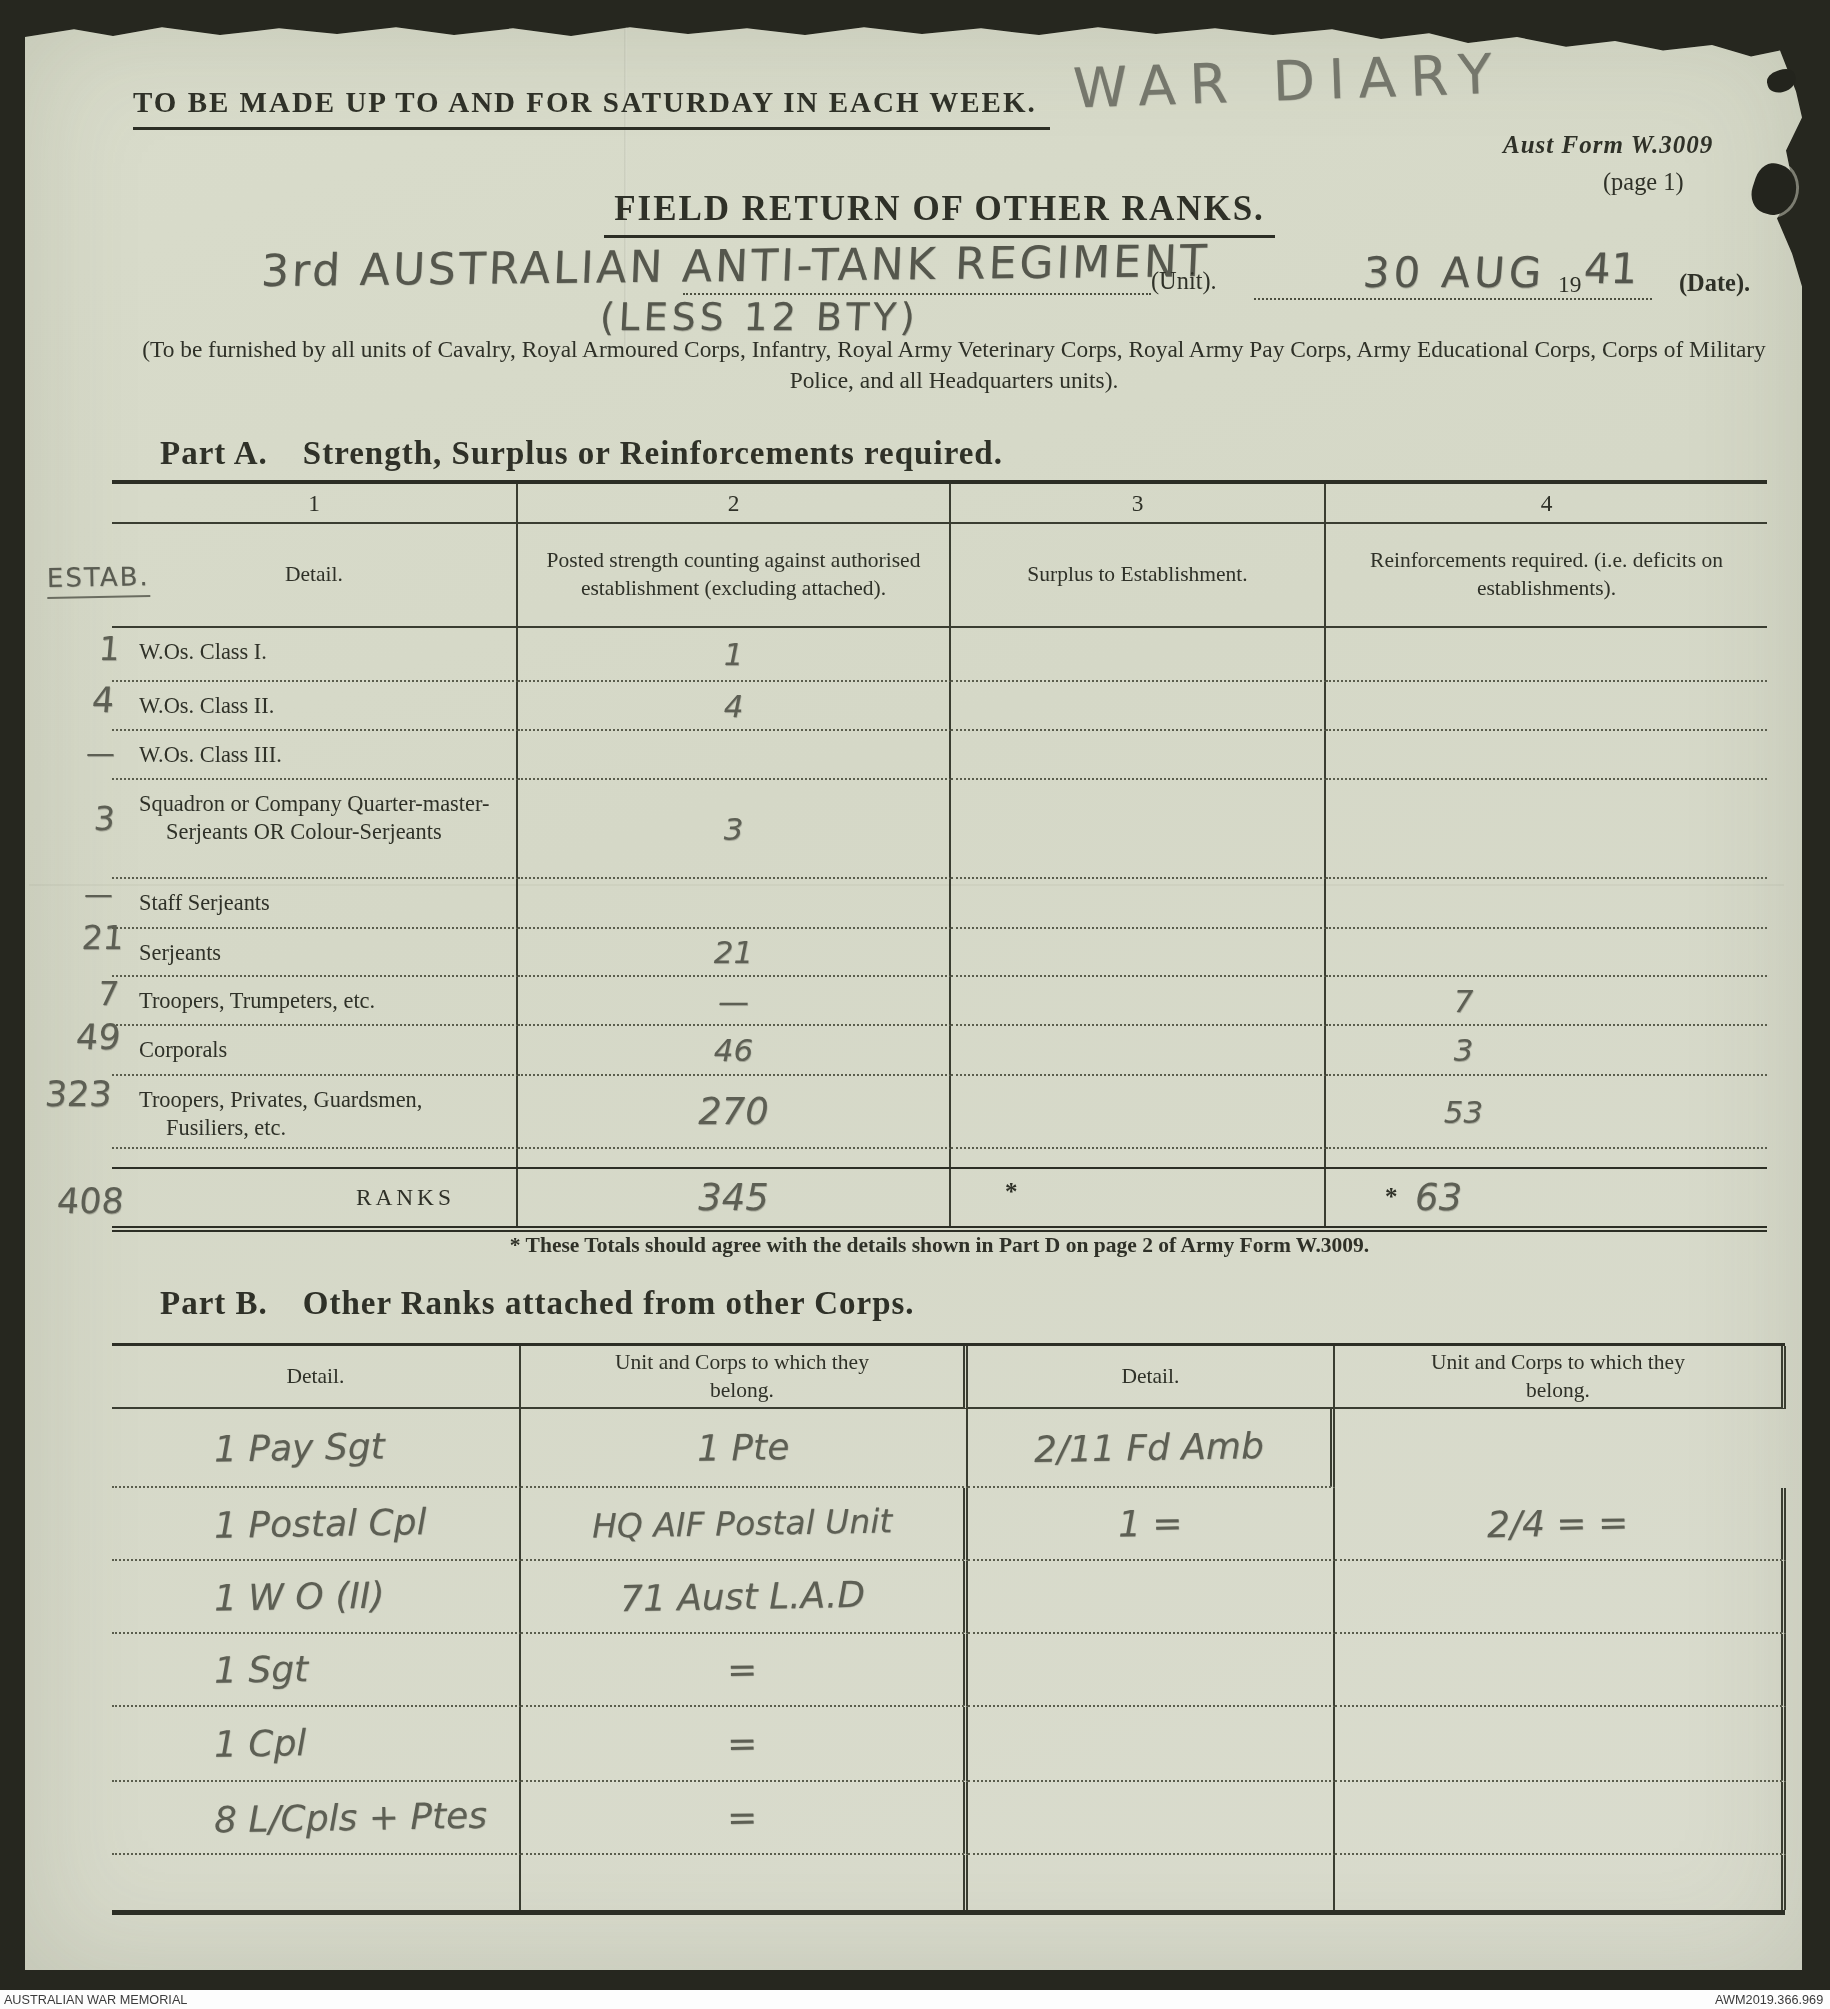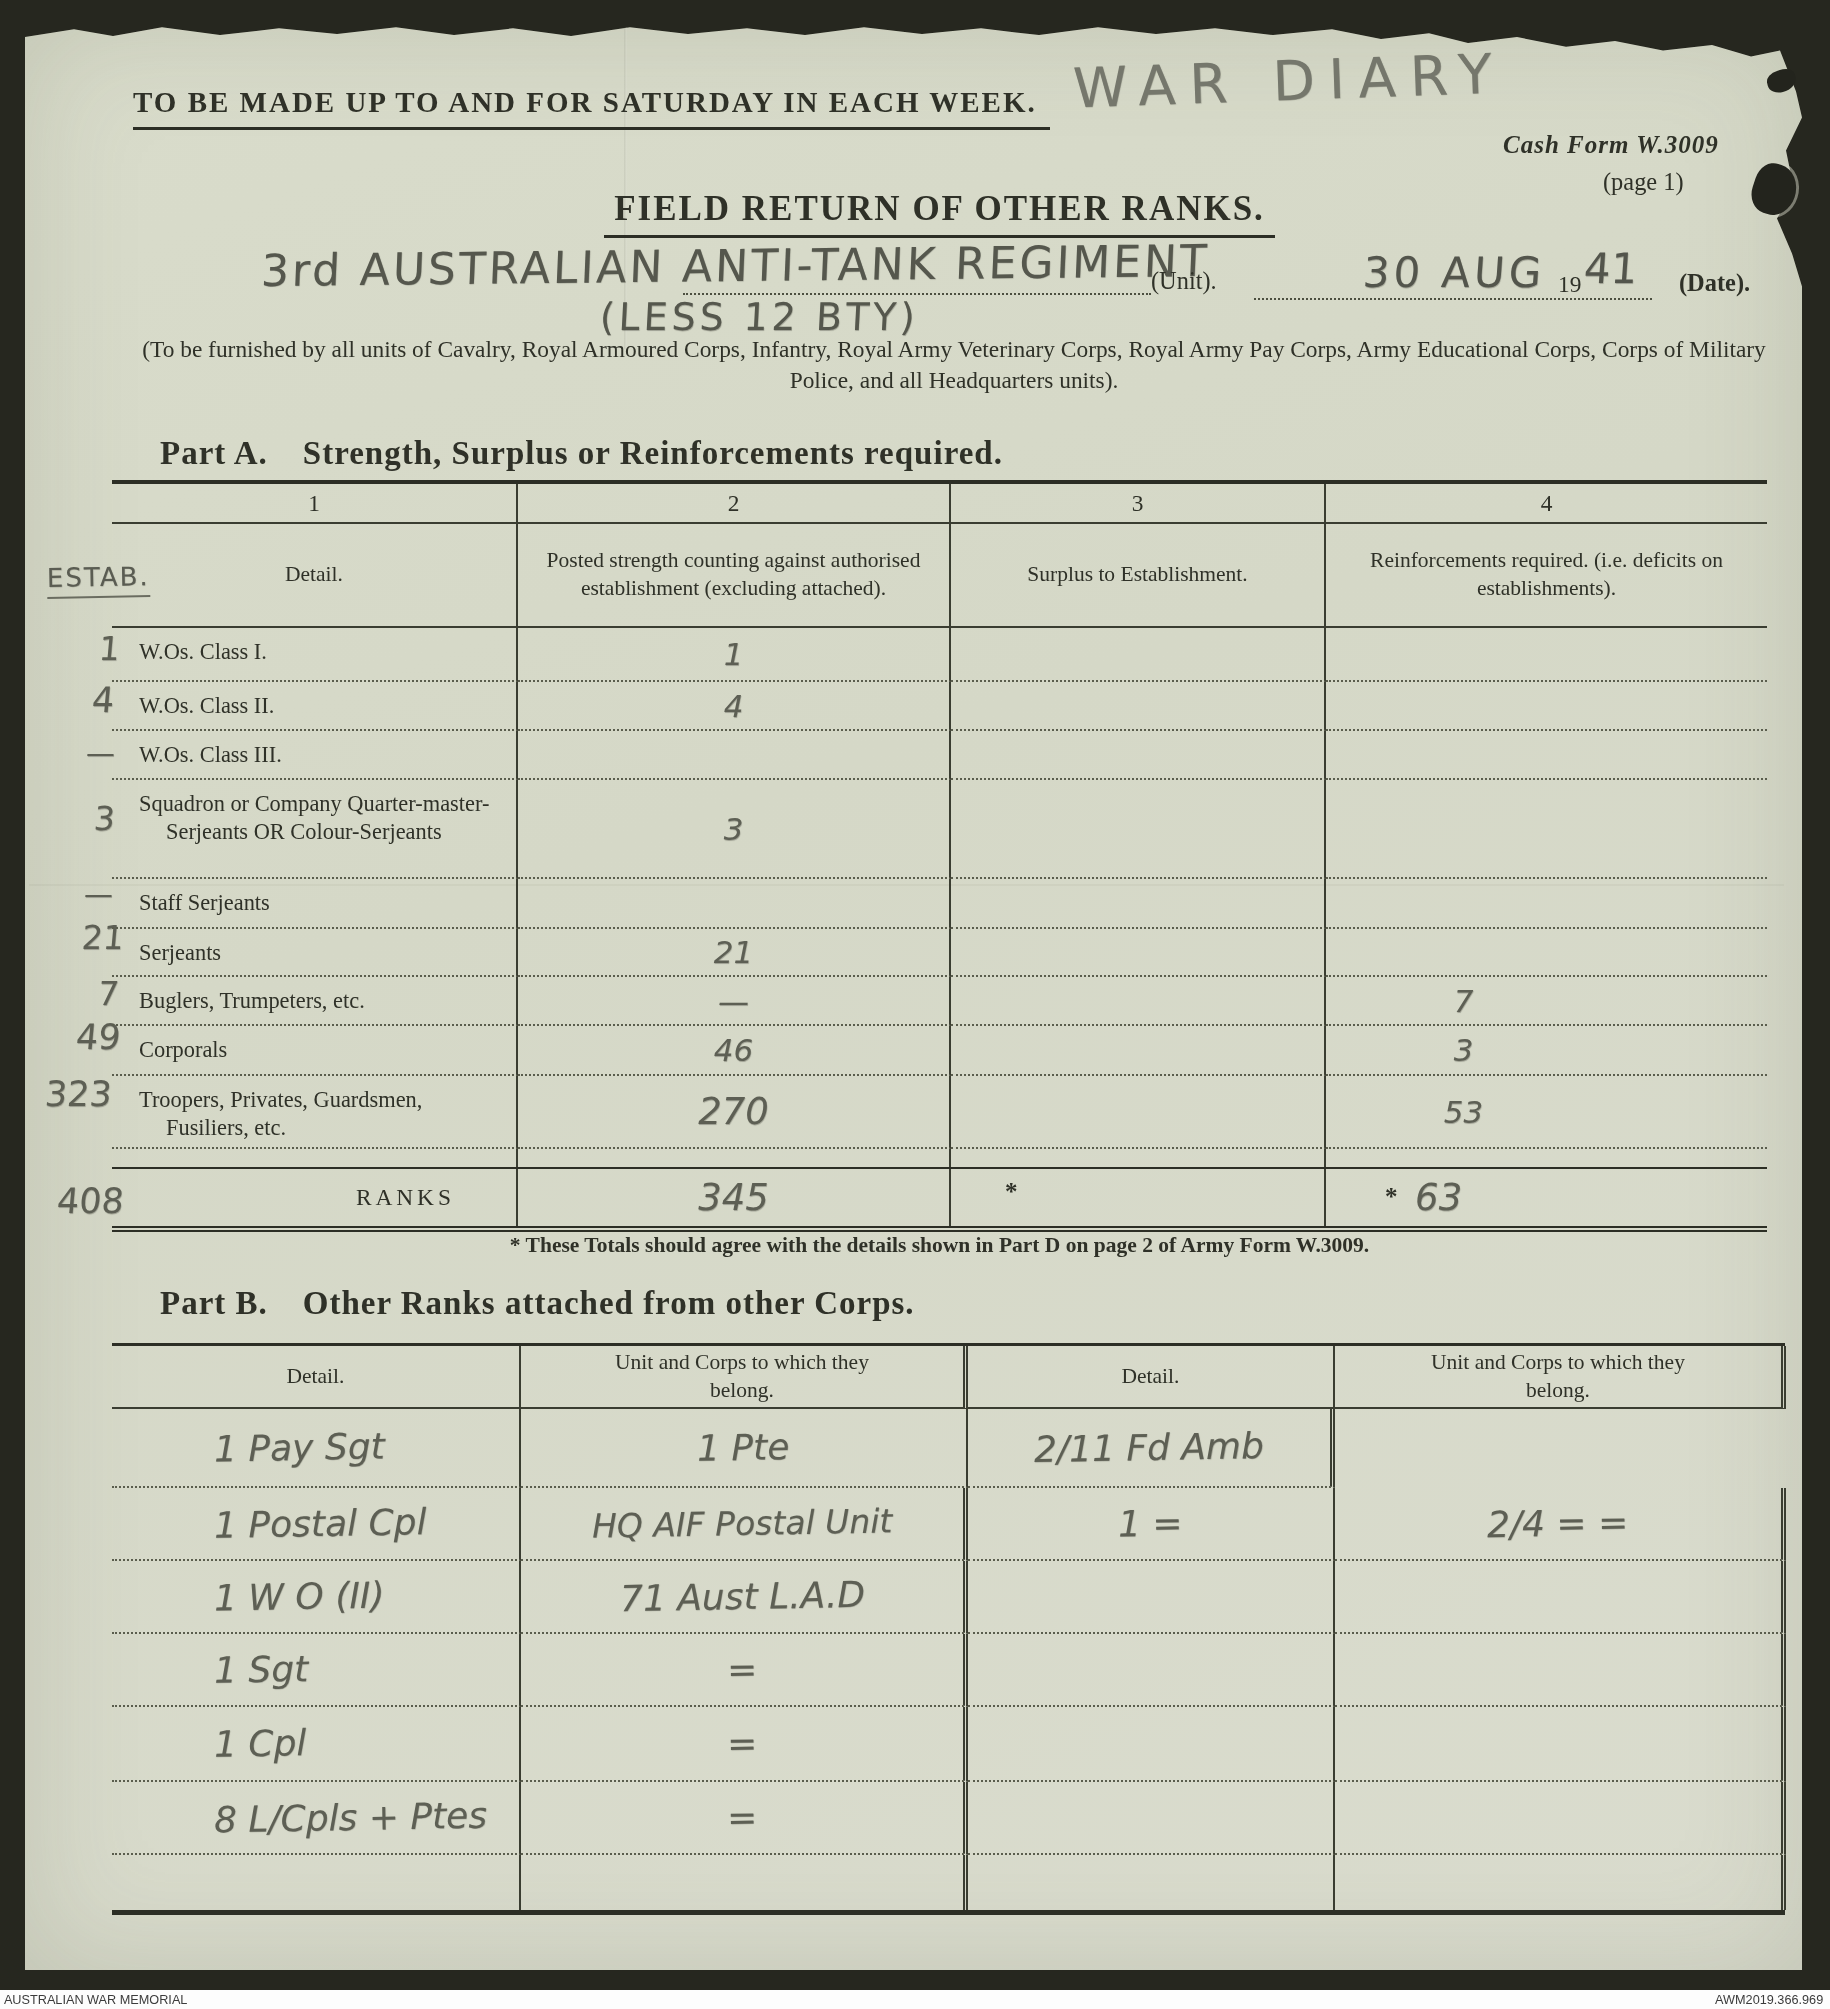--- a/index.html
+++ b/index.html
@@ -95,21 +95,21 @@
 
 <div class="stage">
   <div class="paper"></div>
   <div class="crease-v"></div>
   <div class="crease-h"></div>
   <div class="tear-hole"></div>
   <div class="tear-nick"></div>
 
   <div class="abs hw war-diary">WAR DIARY</div>
   <div class="abs printed top-instr">TO BE MADE UP TO AND FOR SATURDAY IN EACH WEEK.</div>
-  <div class="abs printed form-no">Cash Form W.3009</div>
+  <div class="abs printed form-no">Aust Form W.3009</div>
   <div class="abs printed page-no">(page 1)</div>
   <div class="abs title-wrap"><span>FIELD RETURN OF OTHER RANKS.</span></div>
 
   <div class="abs hw unit-hw">3rd AUSTRALIAN ANTI-TANK REGIMENT</div>
   <div class="abs hw unit-sub-hw">(LESS 12 BTY)</div>
   <div class="abs dotline" style="left:683px;top:293px;width:468px;"></div>
   <div class="abs printed unit-label">(Unit).</div>
   <div class="abs dotline" style="left:1254px;top:298px;width:398px;"></div>
   <div class="abs hw date-hw">30 AUG</div>
   <div class="abs printed date-19">19</div>
@@ -234,21 +234,21 @@
         </div>
       <div class="cell bdr dot-b">
           <span class="hw it val"></span>
         </div>
       <div class="cell dot-b c4pad">
           <span class="hw it val"></span>
         </div>
     </div>
     <div class="pa-row" style="height:49px">
       <div class="cell bdr dot-b lbl-cell">
-          <span class="lbl">Buglers, Trumpeters, etc.</span>
+          <span class="lbl">Troopers, Trumpeters, etc.</span>
         </div>
       <div class="cell bdr dot-b">
           <span class="hw it val">—</span>
         </div>
       <div class="cell bdr dot-b">
           <span class="hw it val"></span>
         </div>
       <div class="cell dot-b c4pad">
           <span class="hw it val">7</span>
         </div>

